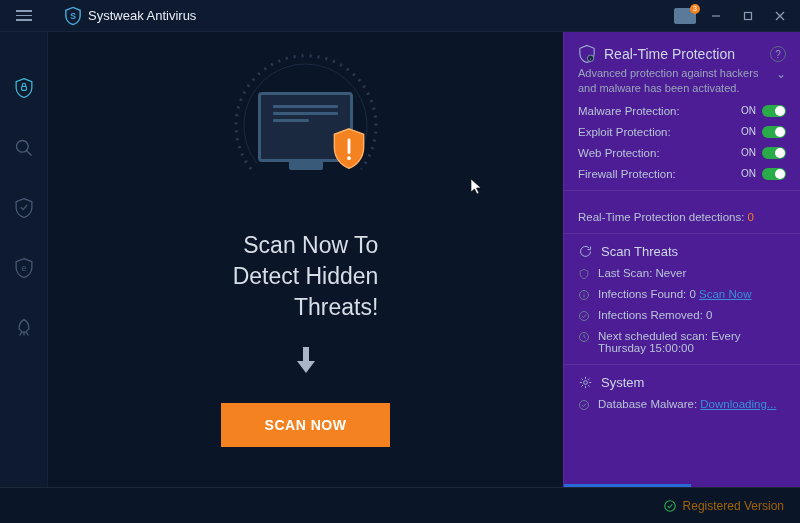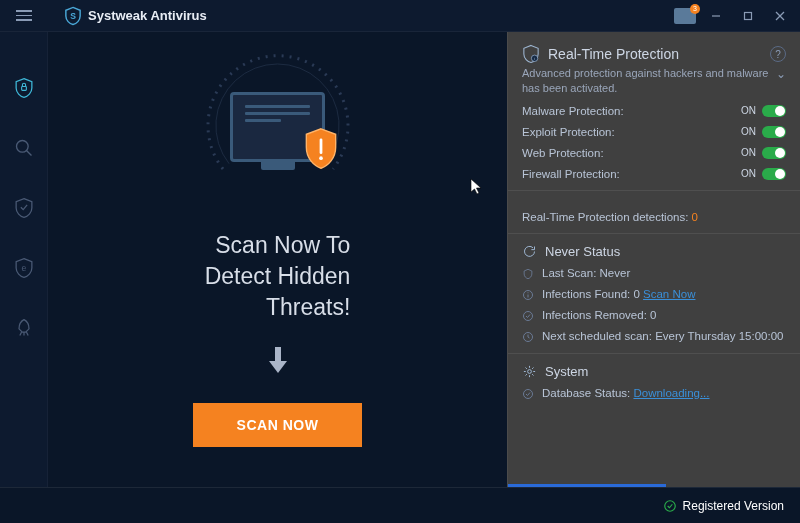--- a/index.html
+++ b/index.html
@@ -3,21 +3,21 @@
 <meta charset="utf-8">
 <style>
 * { margin: 0; padding: 0; box-sizing: border-box; font-family: -apple-system, BlinkMacSystemFont, "Segoe UI", Arial, sans-serif; }
 body { width: 800px; height: 523px; background: #0a1628; overflow: hidden; position: relative; }
 .window { width: 100%; height: 100%; display: flex; flex-direction: column; }
 .titlebar { height: 32px; background: #0d1a2f; display: flex; align-items: center; padding: 0 8px; border-bottom: 1px solid rgba(255,255,255,0.05); }
 .hamburger { width: 32px; height: 32px; display: flex; flex-direction: column; justify-content: center; align-items: center; gap: 3px; cursor: pointer; }
 .hamburger span { width: 16px; height: 1.5px; background: #8a9bb5; }
 .app-logo { display: flex; align-items: center; gap: 6px; margin-left: 24px; }
 .logo-shield { width: 18px; height: 20px; }
-.app-title { color: #e8edf5; font-size: 13px; font-weight: 700; }
+.app-title { color: #e8edf5; font-size: 13px; font-weight: 400; }
 .titlebar-right { margin-left: auto; display: flex; align-items: center; gap: 8px; }
 .card-icon { width: 22px; height: 16px; background: #5a7a9a; border-radius: 2px; position: relative; }
 .card-badge { position: absolute; top: -4px; right: -4px; background: #f58220; width: 10px; height: 10px; border-radius: 50%; font-size: 7px; color: #fff; display: flex; align-items: center; justify-content: center; }
 .winbtn { width: 24px; height: 24px; display: flex; align-items: center; justify-content: center; color: #8a9bb5; cursor: pointer; font-size: 14px; }
 .winbtn svg { width: 10px; height: 10px; }
 .body-row { flex: 1; display: flex; min-height: 0; }
 .sidebar { width: 48px; background: #0d1a2f; display: flex; flex-direction: column; align-items: center; padding-top: 40px; gap: 28px; border-right: 1px solid rgba(255,255,255,0.04); }
 .side-item { width: 32px; height: 32px; display: flex; align-items: center; justify-content: center; color: #4a5a75; cursor: pointer; }
 .side-item.active { color: #3fb8d8; }
 .side-item svg { width: 20px; height: 22px; }
@@ -27,42 +27,42 @@
 .arc-svg { position: absolute; width: 170px; height: 170px; top: -8px; }
 .monitor { width: 95px; height: 70px; border: 3px solid #3a5a7a; border-radius: 4px; background: linear-gradient(#1a2840,#1a2840); position: relative; display: flex; flex-direction: column; padding: 10px 12px; gap: 4px; }
 .monitor::after { content: ""; position: absolute; bottom: -11px; left: 50%; transform: translateX(-50%); width: 34px; height: 8px; background: #3a5a7a; border-radius: 0 0 2px 2px; }
 .mline { height: 3px; background: #3a5a7a; border-radius: 1px; }
 .mline.short { width: 55%; }
 .mini-shield { position: absolute; right: -18px; bottom: -12px; width: 38px; height: 44px; }
 .headline { color: #d8dee8; font-size: 23px; font-weight: 400; text-align: right; line-height: 1.35; margin-top: 28px; }
 .arrow-down { margin-top: 22px; color: #aab5c8; }
 .arrow-down svg { width: 26px; height: 30px; }
 .scan-btn { margin-top: 24px; background: #f58220; color: #fff; border: none; padding: 14px 44px; font-size: 14px; font-weight: 600; letter-spacing: 0.5px; cursor: pointer; }
-.right-panel { width: 293px; background: #404040; padding: 12px 14px 6px 14px; border-left: 1px solid rgba(255,255,255,0.06); overflow: hidden; display: flex; flex-direction: column; font-size: 11.5px; color: #b8c4d6; position: relative; }
+.right-panel { width: 237px; background: #4c1d95; padding: 12px 14px 6px 14px; border-left: 1px solid rgba(255,255,255,0.06); overflow: hidden; display: flex; flex-direction: column; font-size: 11.5px; color: #b8c4d6; position: relative; }
 .section-head { display: flex; align-items: center; gap: 8px; color: #cdd6e4; font-size: 14px; }
 .section-head svg { width: 18px; height: 20px; flex-shrink: 0; }
 .help-q { margin-left: auto; width: 16px; height: 16px; border: 1px solid #5a6a85; border-radius: 50%; display: flex; align-items: center; justify-content: center; font-size: 10px; color: #8a9bb5; cursor: pointer; }
 .info-row { display: flex; align-items: flex-start; gap: 6px; margin-top: 2px; color: #9aa6ba; font-size: 11px; line-height: 1.35; }
 .chev { margin-left: auto; color: #8a9bb5; font-size: 12px; }
 .toggle-row { display: flex; align-items: center; margin-top: 9px; font-size: 11.5px; }
 .toggle-row .lbl { color: #b8c4d6; }
 .toggle-row .right { margin-left: auto; display: flex; align-items: center; gap: 6px; }
 .onlabel { color: #cdd6e4; font-size: 10px; }
 .switch { width: 24px; height: 12px; background: #2aab4a; border-radius: 6px; position: relative; }
 .switch::after { content: ""; position: absolute; width: 10px; height: 10px; background: #fff; border-radius: 50%; right: 1px; top: 1px; }
 .divider { height: 1px; background: rgba(255,255,255,0.08); margin: 10px -14px; }
 .det-row { font-size: 11.5px; margin-top: 10px; color: #b8c4d6; }
 .det-row .val { color: #f58220; }
 .status-row { display: flex; align-items: flex-start; gap: 8px; margin-top: 8px; font-size: 11.5px; color: #b8c4d6; }
 .status-row svg { width: 12px; height: 12px; flex-shrink: 0; margin-top: 1px; }
 .link { color: #3a8fd8; text-decoration: underline; cursor: pointer; }
 .progress-bar { position: absolute; left: 0; bottom: 0; height: 3px; width: 54%; background: #2a6ad8; }
 .footer { height: 36px; border-top: 1px solid rgba(255,255,255,0.08); display: flex; align-items: center; justify-content: flex-end; padding-right: 16px; gap: 6px; }
 .footer svg { width: 14px; height: 14px; }
-.footer-text { color: #ffffff; font-size: 12px; text-align: center; }
+.footer-text { color: #a16207; font-size: 12px; text-align: center; }
 .cursor { position: absolute; left: 470px; top: 178px; color: #fff; }
 .cursor svg { width: 14px; height: 18px; }
 </style>
 </head>
 <body>
 
 <div class="window">
   <div class="titlebar">
     <div class="hamburger">
         <span></span>
@@ -209,21 +209,21 @@
         </div>
         <div class="divider"></div>
         <div class="det-row">
           <span>Real-Time Protection detections:</span> <span class="val">0</span>
         </div>
         <div class="divider"></div>
         <div class="section-head" style="font-size:13px">
           <svg viewBox="0 0 24 24" style="width:15px;height:15px">
               <path fill="none" stroke="#9db5d0" stroke-width="1.6" d="M20 12 A8 8 0 1 1 17.5 6 M20 4 V9 H15"></path>
             </svg>
-          <span>Never Status</span>
+          <span>Scan Threats</span>
         </div>
         <div class="status-row">
           <svg viewBox="0 0 24 28">
               <path fill="none" stroke="#6a7a95" stroke-width="2" d="M12 3 L21 7 V14 C21 20 16 24 12 25 C8 24 3 20 3 14 V7 Z"></path>
             </svg>
           <span><span>Last Scan:</span> <span>Never</span></span>
         </div>
         <div class="status-row">
           <svg viewBox="0 0 24 24">
               <circle cx="12" cy="12" r="9" fill="none" stroke="#6a7a95" stroke-width="2"></circle>
@@ -252,21 +252,21 @@
               <circle cx="12" cy="12" r="3" fill="none" stroke="#9db5d0" stroke-width="1.6"></circle>
               <path fill="none" stroke="#9db5d0" stroke-width="1.6" d="M12 3 V6 M12 18 V21 M3 12 H6 M18 12 H21 M5.6 5.6 L7.8 7.8 M16.2 16.2 L18.4 18.4 M18.4 5.6 L16.2 7.8 M7.8 16.2 L5.6 18.4"></path>
             </svg>
           <span>System</span>
         </div>
         <div class="status-row">
           <svg viewBox="0 0 24 24">
               <circle cx="12" cy="12" r="9" fill="none" stroke="#6a7a95" stroke-width="2"></circle>
               <path d="M8 12 L11 15 L16 9" fill="none" stroke="#6a7a95" stroke-width="2"></path>
             </svg>
-          <span><span>Database Status:</span> <span class="link">Downloading...</span></span>
+          <span><span>Database Malware:</span> <span class="link">Downloading...</span></span>
         </div>
         <div class="progress-bar"></div>
       </div>
     </div>
   </div>
 
   <div class="footer">
     <svg viewBox="0 0 24 24">
         <circle cx="12" cy="12" r="9" fill="none" stroke="#2aab4a" stroke-width="2"></circle>
         <path d="M8 12 L11 15 L16 9" fill="none" stroke="#2aab4a" stroke-width="2"></path>

